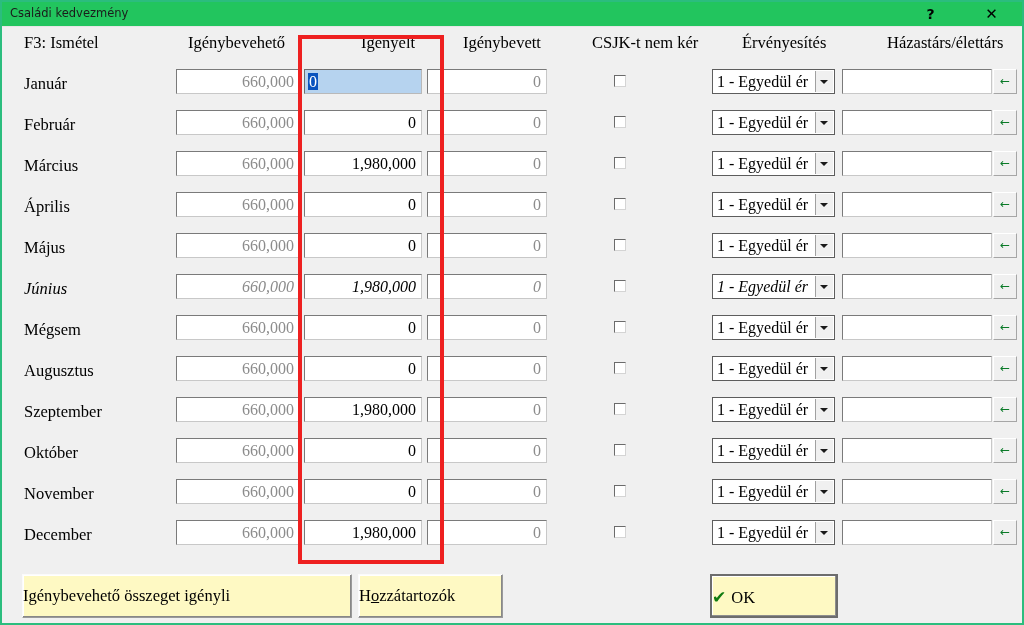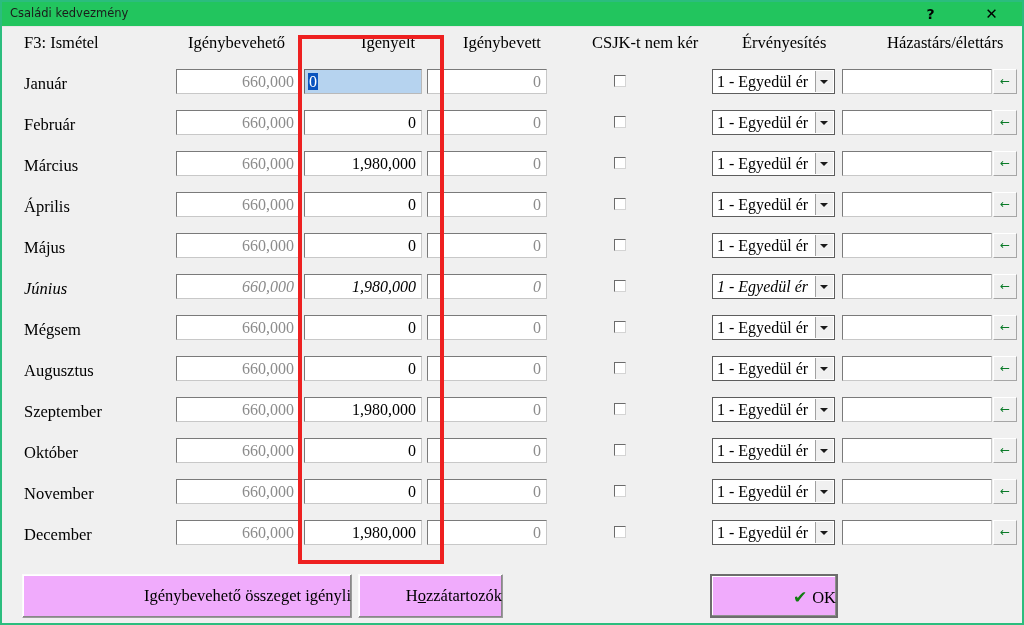--- a/index.html
+++ b/index.html
@@ -208,29 +208,29 @@
     font-family: "DejaVu Sans", "Liberation Sans", sans-serif;
     font-size: 12px;
     text-align: center;
     line-height: 23px;
   }
 
   
   .btn {
     position: absolute;
     box-sizing: border-box;
-    background: #f0abfc;
+    background: #fef9c3;
     border: 1px solid #9a9a9a;
     border-top-color: #fbfbfb;
     border-left-color: #fbfbfb;
     box-shadow: inset -1px -1px 0 #888888, inset 1px 1px 0 #ffffff;
     font-family: "Liberation Serif", "DejaVu Serif", serif;
     font-size: 16.5px;
     color: #000000;
-    text-align: right;
+    text-align: left;
     white-space: nowrap;
     cursor: default;
     user-select: none;
   }
   #btn-claim-all { left: 20px; top: 572px; width: 330px; height: 44px; line-height: 42px; }
   #btn-relatives { left: 356px; top: 572px; width: 145px; height: 44px; line-height: 42px; }
   #btn-ok       { left: 708px; top: 572px; width: 128px; height: 44px; line-height: 42px;
                   border: 2px solid #6d6d6d; box-shadow: inset -1px -1px 0 #8e8e8e, inset 1px 1px 0 #ffffff; }
   #btn-cancel   { left: 845px; top: 572px; width: 128px; height: 44px; line-height: 42px; }
   .acckey { text-decoration: underline; }

